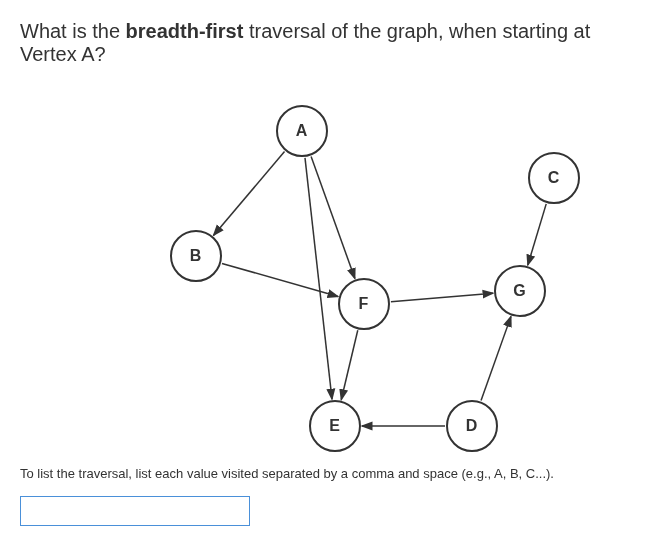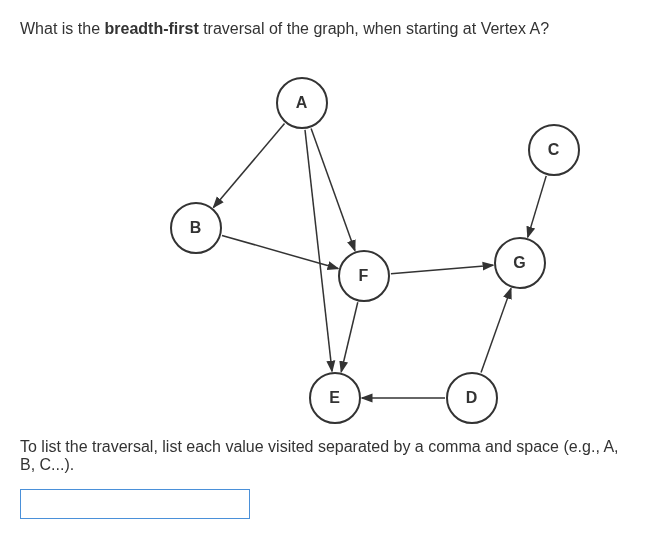--- a/index.html
+++ b/index.html
@@ -4,21 +4,21 @@
   <style>
     * { box-sizing: border-box; margin: 0; padding: 0; }
     body {
       font-family: -apple-system, BlinkMacSystemFont, "Segoe UI", Arial, sans-serif;
       font-size: 16px;
       color: #333;
       padding: 20px;
       width: 647px;
     }
     .question-text {
-      font-size: 16px;
+      font-size: 20px;
       color: #333;
       margin-bottom: 20px;
     }
     .question-text .bold {
       font-weight: 700;
     }
     .graph-container {
       position: relative;
       width: 560px;
       height: 360px;
@@ -39,21 +39,21 @@
       border-radius: 50%;
       background: #fff;
       display: flex;
       align-items: center;
       justify-content: center;
       font-weight: 700;
       font-size: 16px;
       transform: translate(-50%, -50%);
     }
     .instruction-text {
-      font-size: 16px;
+      font-size: 13px;
       color: #333;
       margin-top: 10px;
       margin-bottom: 15px;
     }
     .answer-input {
       width: 230px;
       height: 30px;
       border: 1px solid #4a90d9;
       padding: 4px 8px;
       font-size: 14px;

